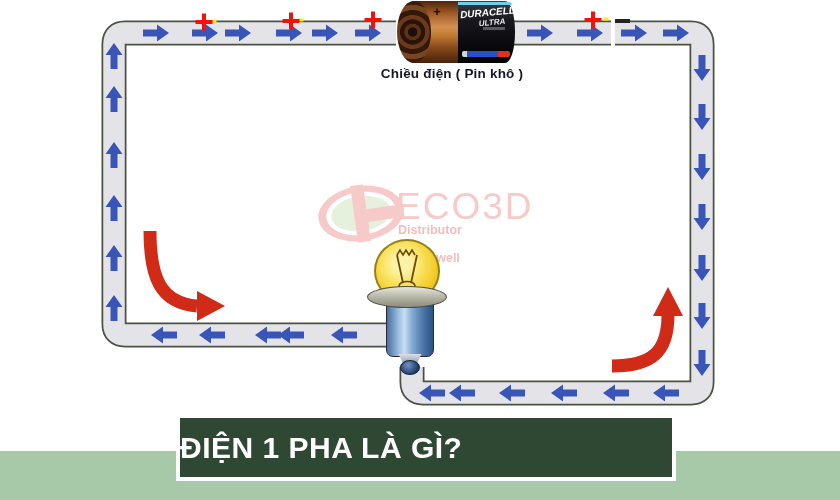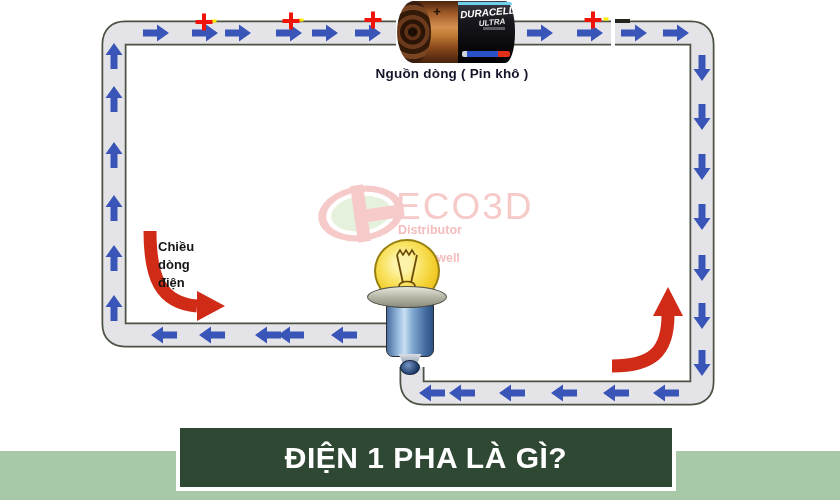--- a/index.html
+++ b/index.html
@@ -116,23 +116,23 @@
     position:absolute;left:398px;top:223px;
     font-size:12.5px;font-weight:bold;color:var(--watermark_red);
   }
 
   
   .green-strip{
     position:absolute;left:0;top:451px;width:840px;height:49px;
     background:var(--strip_green);
   }
   .title-banner{
-    position:absolute;left:176px;top:424px;width:492px;height:59px;
+    position:absolute;left:176px;top:414px;width:492px;height:59px;
     background:var(--banner_bg);border:4px solid #ffffff;
-    display:flex;align-items:center;justify-content:center;
+    display:flex;align-items:center;justify-content:flex-start;
   }
   .title-banner .title-text{
     color:var(--banner_text);font-size:30px;font-weight:bold;letter-spacing:.5px;
     white-space:nowrap;
   }
 </style>
 </head>
 <body>
 
 <div class="stage">
@@ -210,36 +210,33 @@
     <div class="bat-cap"></div>
     <div class="bat-plus">+</div>
     <div class="bat-black">
       <div class="bat-cyan"></div>
       <div class="bat-brand">DURACELL</div>
       <div class="bat-series">ULTRA</div>
       <div class="bat-check"></div>
       <div class="bat-code"></div>
     </div>
   </div>
-  <div class="battery-caption">Nguồn dòng ( Pin khô )</div>
+  <div class="battery-caption">Chiều điện ( Pin khô )</div>
 
   <div class="bulb-base"></div>
   <div class="bulb-glass"></div>
   <svg class="filament" width="66" height="64" viewBox="0 0 66 64">
     <path d="M23 16 L29 44 M43 16 L37 44" stroke="#6b4a0a" stroke-width="1.8" fill="none"></path>
     <path d="M23 16 L26 11 L29 16 L32 11 L35 16 L38 11 L41 16" stroke="#6b4a0a" stroke-width="1.6" fill="none"></path>
     <ellipse cx="33" cy="47" rx="8" ry="4.5" stroke="#6b4a0a" stroke-width="1.6" fill="none"></ellipse>
     <path d="M30 51 L30 56 M36 51 L36 56" stroke="#6b4a0a" stroke-width="1.6" fill="none"></path>
   </svg>
   <div class="bulb-collar"></div>
   <div class="bulb-neck"></div>
   <div class="bulb-tip"></div>
 
-  <div class="current-label">Chiều
-dòng
-điện</div>
 
   <div class="green-strip"></div>
   <div class="title-banner">
     <span class="title-text">ĐIỆN 1 PHA LÀ GÌ?</span>
   </div>
 
 </div>
 
 </body></html>

